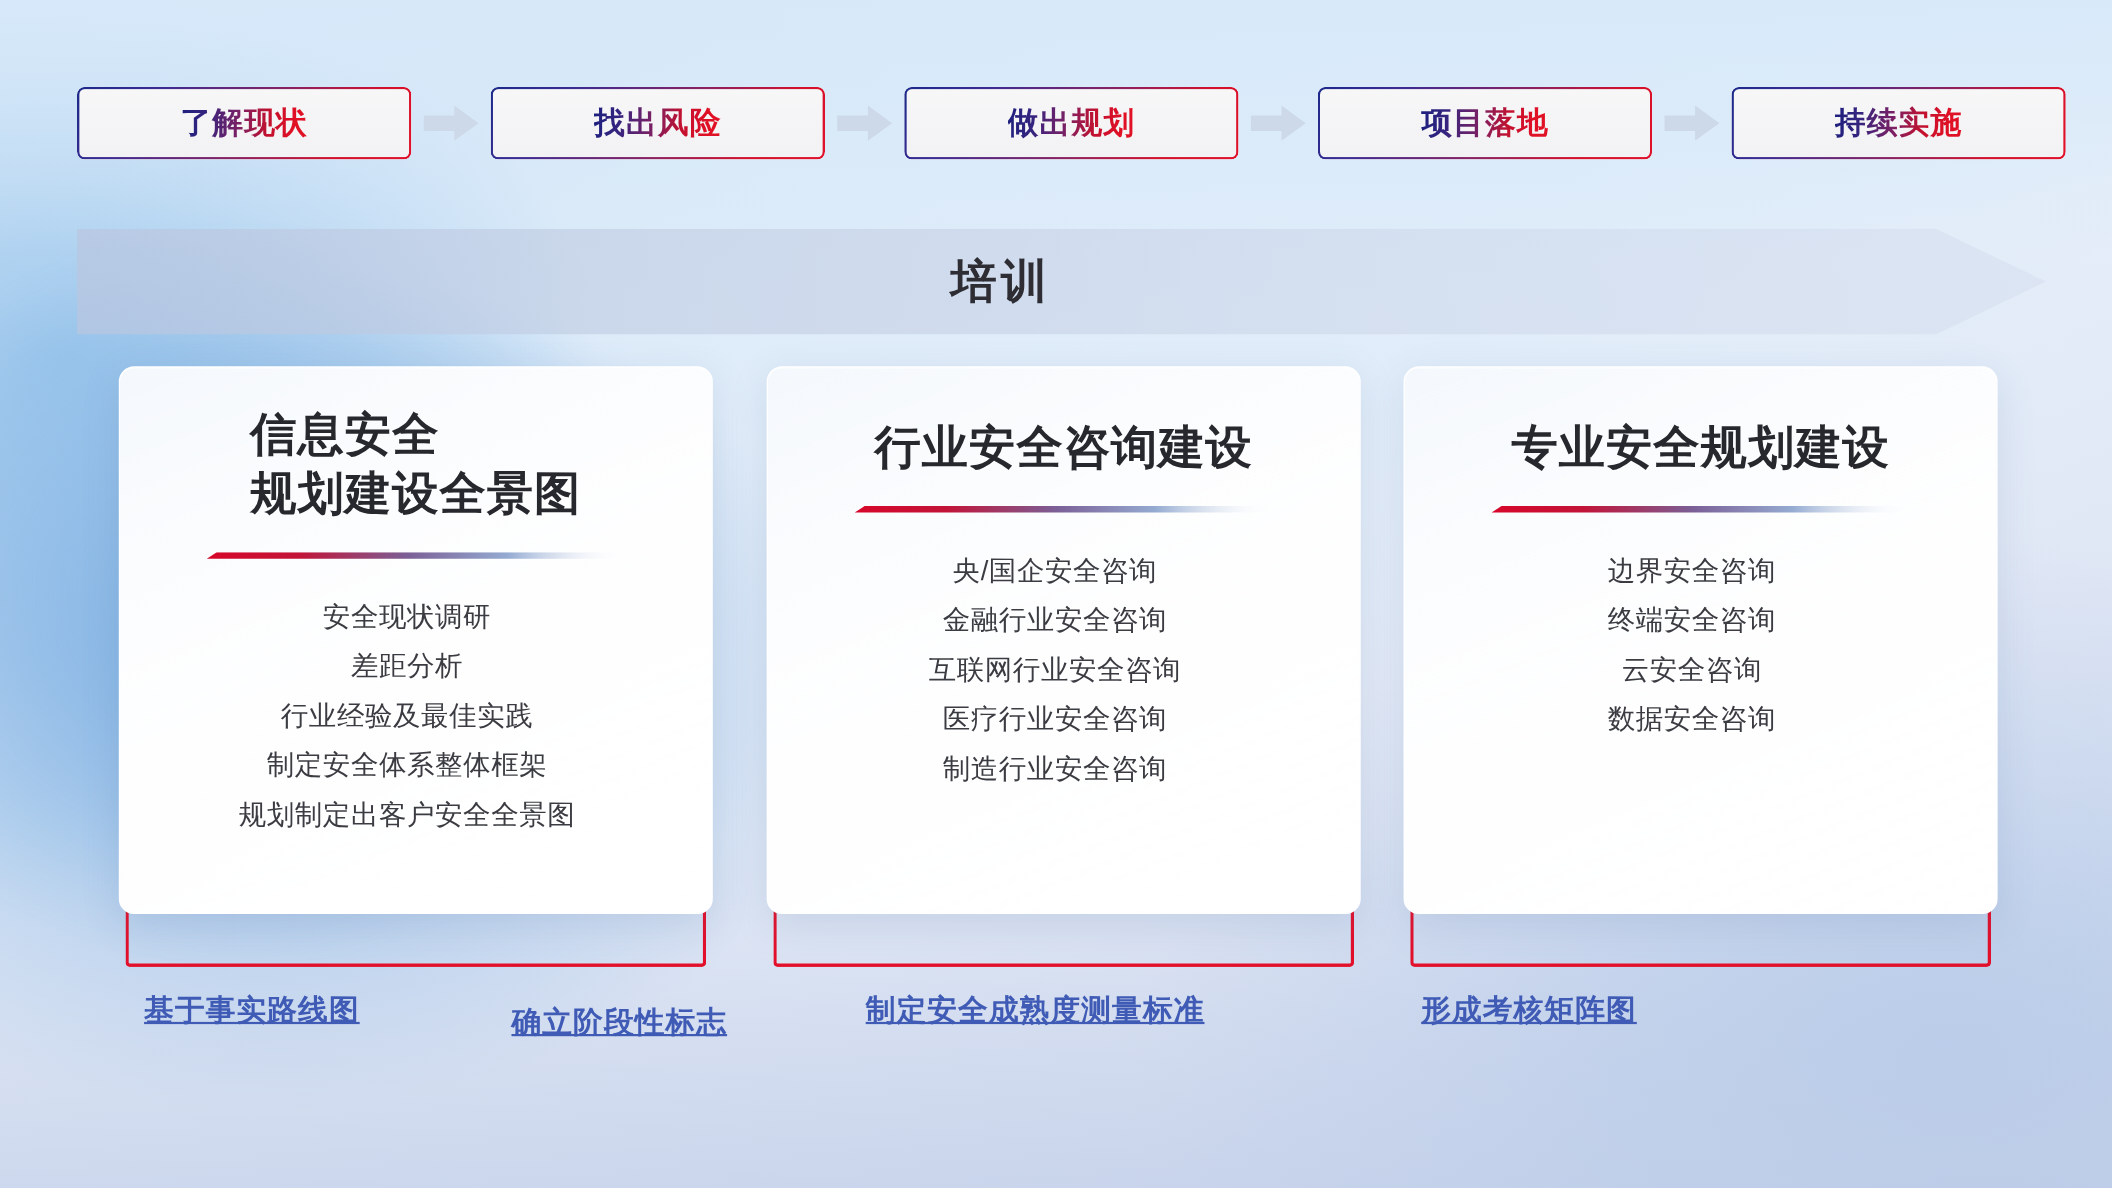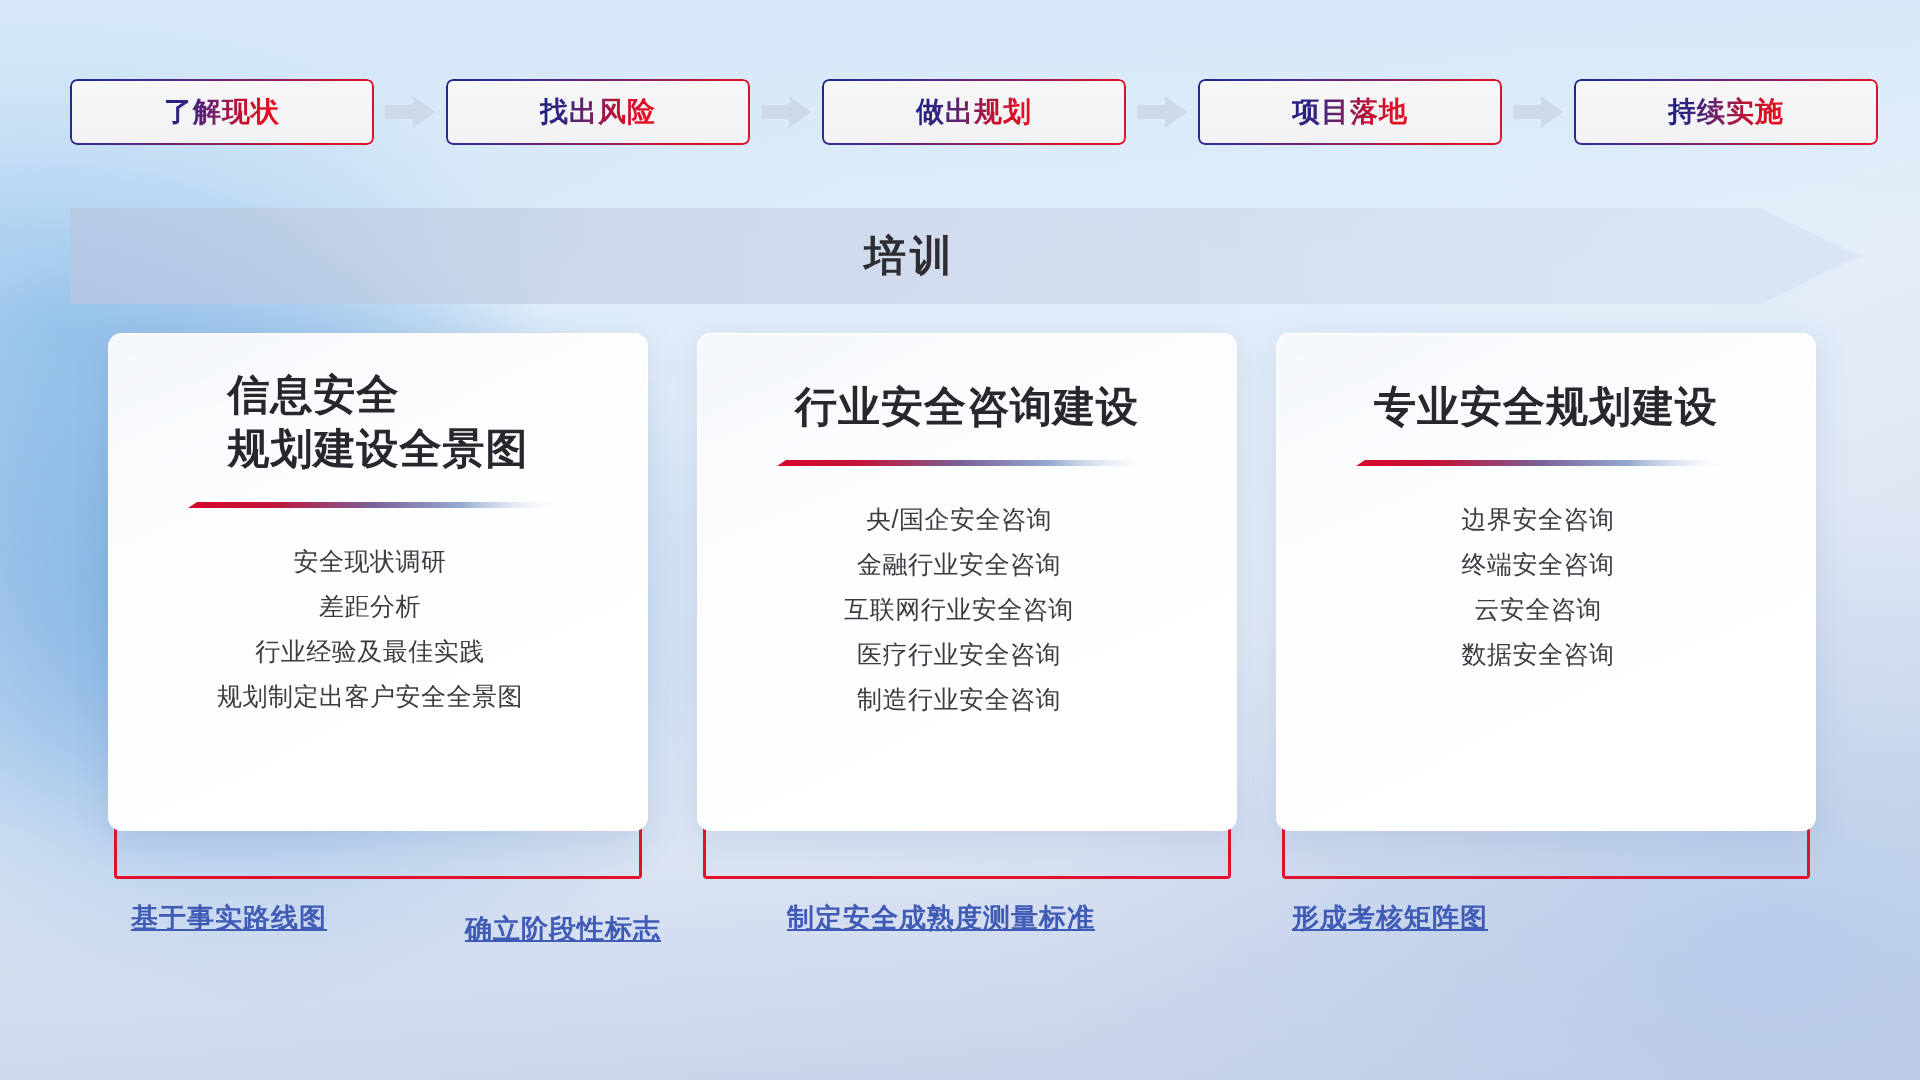--- a/index.html
+++ b/index.html
@@ -340,20 +340,21 @@
               <stop offset="100%" stop-color="#ffffff" stop-opacity="0"></stop>
             </linearGradient>
           </defs>
           <path d="M9 0 H380 V6 H0 Z" fill="url(#divGrad1)"></path>
         </svg>
       </div>
       <ul class="card-list">
         <li>安全现状调研</li>
         <li>差距分析</li>
         <li>行业经验及最佳实践</li>
+        <li>制定安全体系整体框架</li>
         <li>规划制定出客户安全全景图</li>
       </ul>
     </div>
   </div>
 
   <div class="card-wrap c1">
     <div class="card-accent"></div>
     <div class="card">
       <div class="card-title">
         <div>行业安全咨询建设</div>

